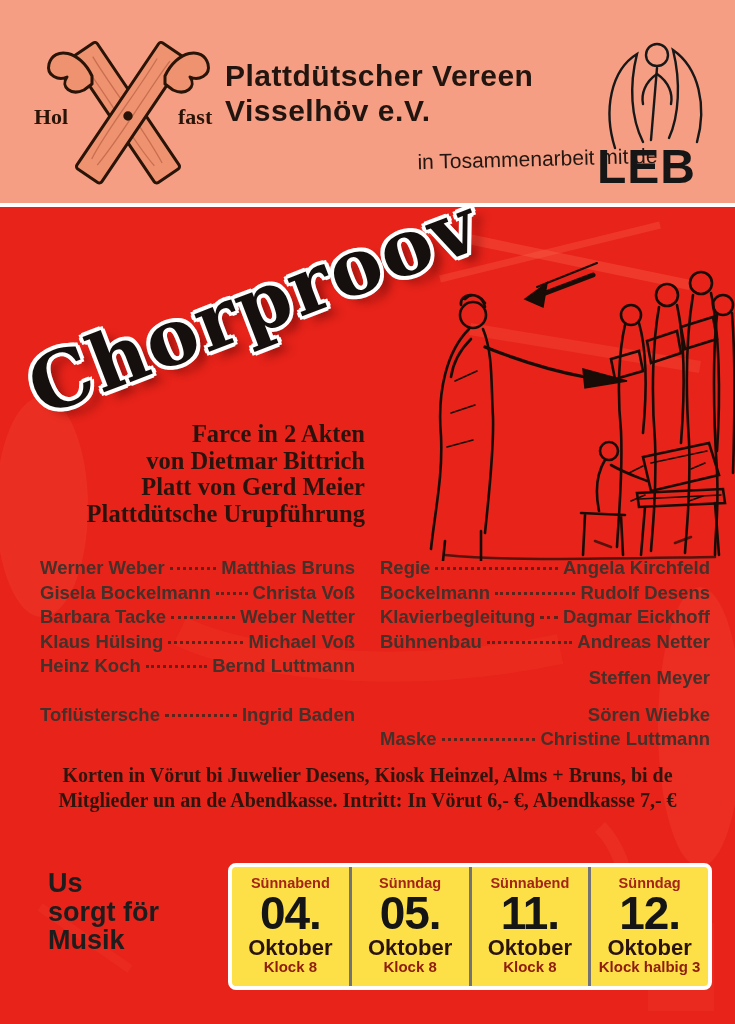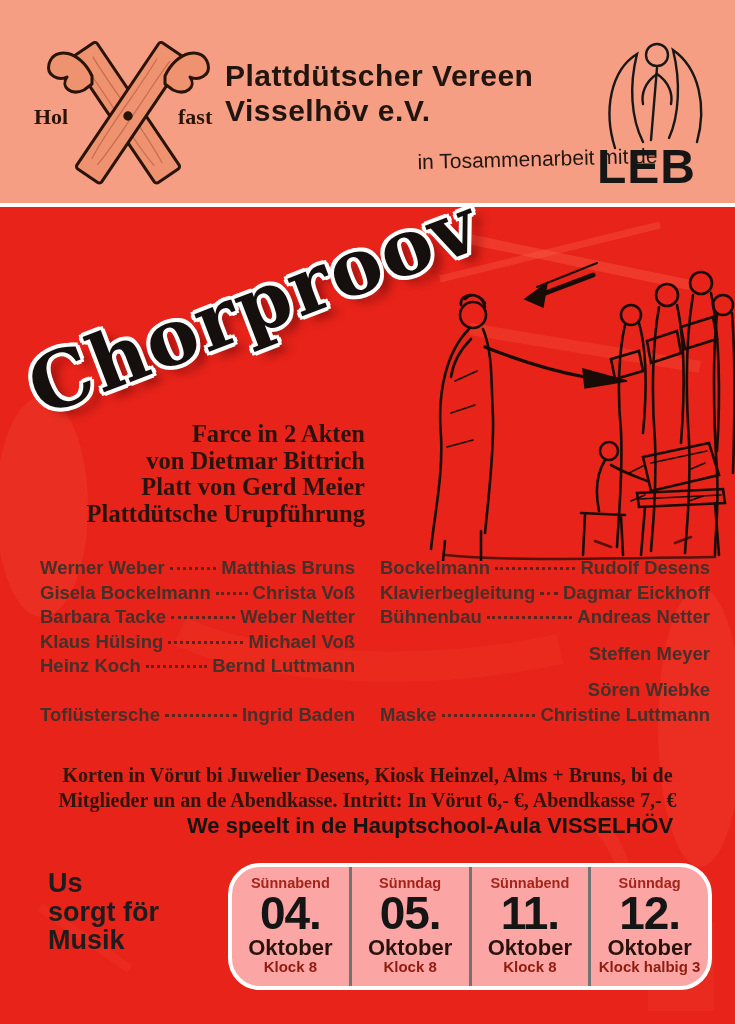--- a/index.html
+++ b/index.html
@@ -38,21 +38,21 @@
   .cast-row.val-only{justify-content:flex-end;margin-top:12px;}
   
   .tickets{position:absolute;left:35px;top:556px;width:665px;text-align:center;
            font:bold 20px/24.5px "Liberation Serif",serif;color:#30150e;}
   .venue{position:absolute;left:150px;top:606px;width:560px;text-align:center;
          font:bold 22px/26px "Liberation Sans",sans-serif;color:#161310;}
   
   .music{position:absolute;left:48px;top:662px;width:195px;text-align:left;
          font:bold 27px/28.5px "Liberation Sans",sans-serif;color:#1d1d1d;}
   .dates{position:absolute;left:228px;top:656px;width:484px;height:127px;box-sizing:border-box;
-         background:#fca5a5;border:4px solid #ffffff;border-radius:32px;display:flex;overflow:hidden;}
+         background:#fde047;border:4px solid #ffffff;border-radius:8px;display:flex;overflow:hidden;}
   .date-card{flex:1 1 0;text-align:center;padding-top:8px;}
   .date-card + .date-card{border-left:3px solid #737373;}
   .d-day{font:bold 14.5px/16px "Liberation Sans",sans-serif;color:#a3241a;}
   .d-num{font:bold 46px/45px "Liberation Sans",sans-serif;color:#151515;letter-spacing:-1px;}
   .d-month{font:bold 22px/23px "Liberation Sans",sans-serif;color:#2a120d;}
   .d-time{font:bold 15px/16px "Liberation Sans",sans-serif;color:#8e1d10;}
 </style>
 </head>
 <body>
 
@@ -213,20 +213,25 @@
       <div class="cast-row spacer"></div>
       <div class="cast-row">
         <span class="role">Toflüstersche</span>
           <span class="leader"></span>
           <span class="val">Ingrid Baden</span>
       </div>
     </section>
 
     <section class="cast cast-right">
       <div class="cast-row">
+        <span class="role">Regie</span>
+          <span class="leader"></span>
+          <span class="val">Angela Kirchfeld</span>
+      </div>
+      <div class="cast-row">
         <span class="role">Bockelmann</span>
           <span class="leader"></span>
           <span class="val">Rudolf Desens</span>
       </div>
       <div class="cast-row">
         <span class="role">Klavierbegleitung</span>
           <span class="leader"></span>
           <span class="val">Dagmar Eickhoff</span>
       </div>
       <div class="cast-row">
@@ -245,21 +250,20 @@
           <span class="leader"></span>
           <span class="val">Christine Luttmann</span>
       </div>
     </section>
 
     <div class="tickets">
       <div>Korten in Vörut bi Juwelier Desens, Kiosk Heinzel, Alms + Bruns, bi de</div>
       <div>Mitglieder un an de Abendkasse. Intritt: In Vörut 6,- €, Abendkasse 7,- €</div>
     </div>
 
-    <div class="venue">We speelt in de Hauptschool-Aula VISSELHÖV</div>
 
     <div class="music">
       <div>Us</div>
       <div>sorgt för</div>
       <div>Musik</div>
     </div>
 
     <div class="dates">
       <div class="date-card">
         <div class="d-day">Sünnabend</div>

